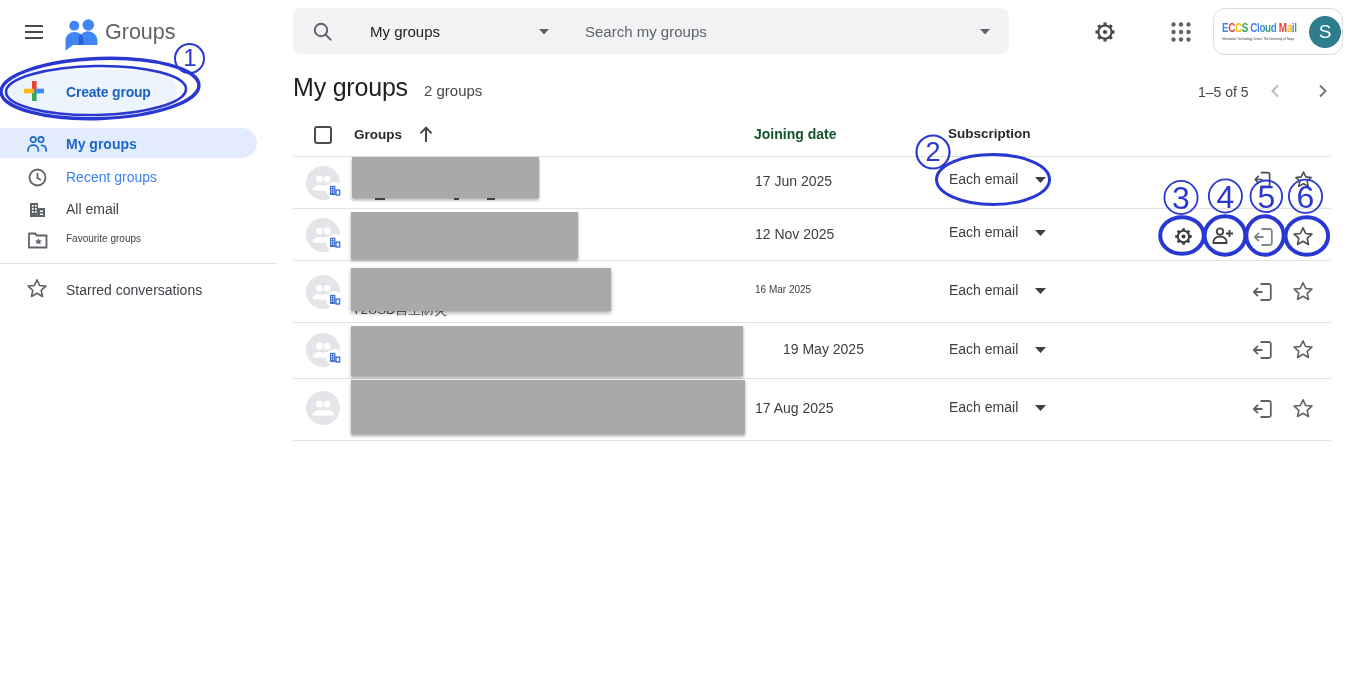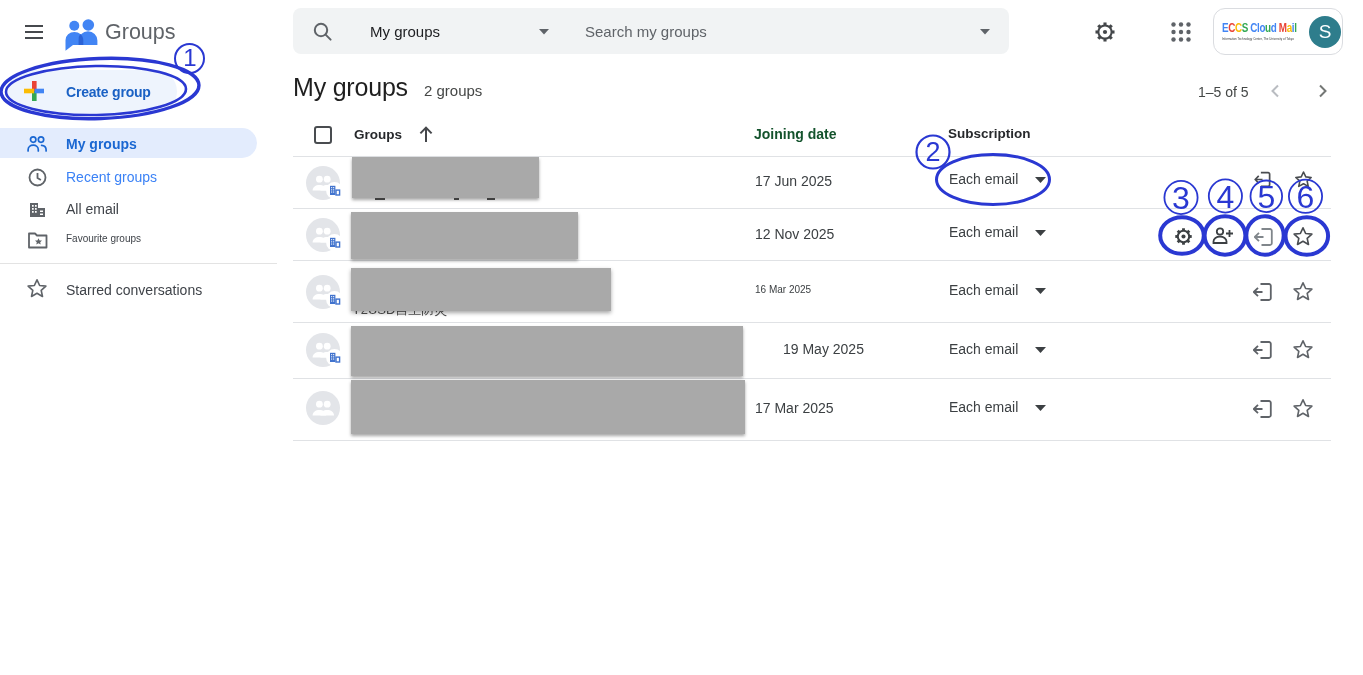--- a/index.html
+++ b/index.html
@@ -248,21 +248,21 @@
   <div class="abs" style="left:351px; top:380px; width:394px; height:54px; background:#a9a9a9; box-shadow:0 2px 3px rgba(0,0,0,0.35);"></div>
 
   <div class="abs" style="left:375px; top:198px; width:10px; height:2px; background:#3f3f3f;"></div>
   <div class="abs" style="left:454px; top:198px; width:5px; height:2px; background:#3f3f3f;"></div>
   <div class="abs" style="left:487px; top:198px; width:8px; height:2px; background:#3f3f3f;"></div>
 
   <div class="abs" style="left:755px; top:173px; font-size:14px; color:#3c4043;">17 Jun 2025</div>
   <div class="abs" style="left:755px; top:226px; font-size:14px; color:#3c4043;">12 Nov 2025</div>
   <div class="abs" style="left:755px; top:284px; font-size:10px; color:#3c4043;">16 Mar 2025</div>
   <div class="abs" style="left:755px; top:341px; font-size:14px; color:#3c4043;margin-left:28px;">19 May 2025</div>
-  <div class="abs" style="left:755px; top:400px; font-size:14px; color:#3c4043;">17 Mar 2025</div>
+  <div class="abs" style="left:755px; top:400px; font-size:14px; color:#3c4043;">17 Aug 2025</div>
 
   <div class="abs" style="left:949px; top:171px; font-size:14px; color:#3c4043;">Each email</div>
   <div class="abs" style="left:949px; top:224px; font-size:14px; color:#3c4043;">Each email</div>
   <div class="abs" style="left:949px; top:282px; font-size:14px; color:#3c4043;">Each email</div>
   <div class="abs" style="left:949px; top:341px; font-size:14px; color:#3c4043;">Each email</div>
   <div class="abs" style="left:949px; top:399px; font-size:14px; color:#3c4043;">Each email</div>
   <svg class="abs" style="left:1034px; top:176px;" width="13" height="9" viewBox="0 0 13 9">
       <path d="M1 1 l5.5 6 l5.5 -6 z" fill="#3c4043"></path>
     </svg>
   <svg class="abs" style="left:1034px; top:229px;" width="13" height="9" viewBox="0 0 13 9">

